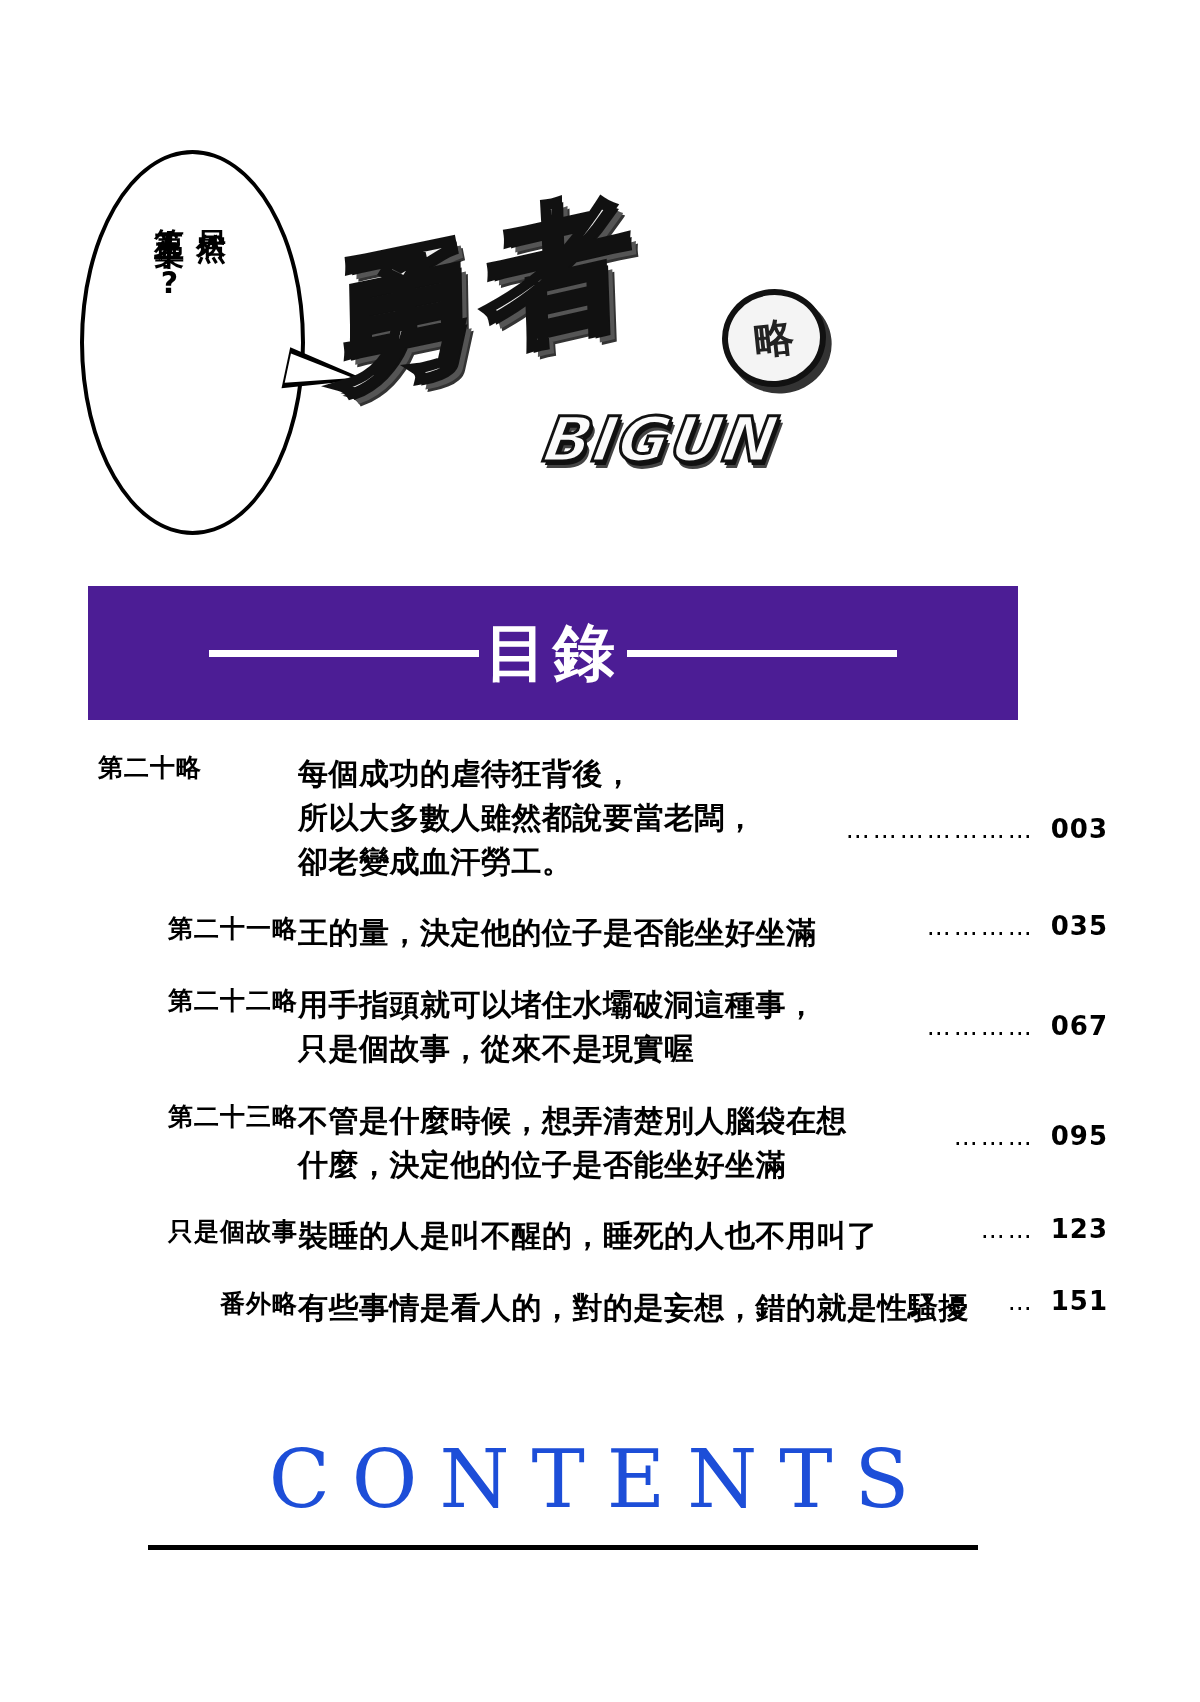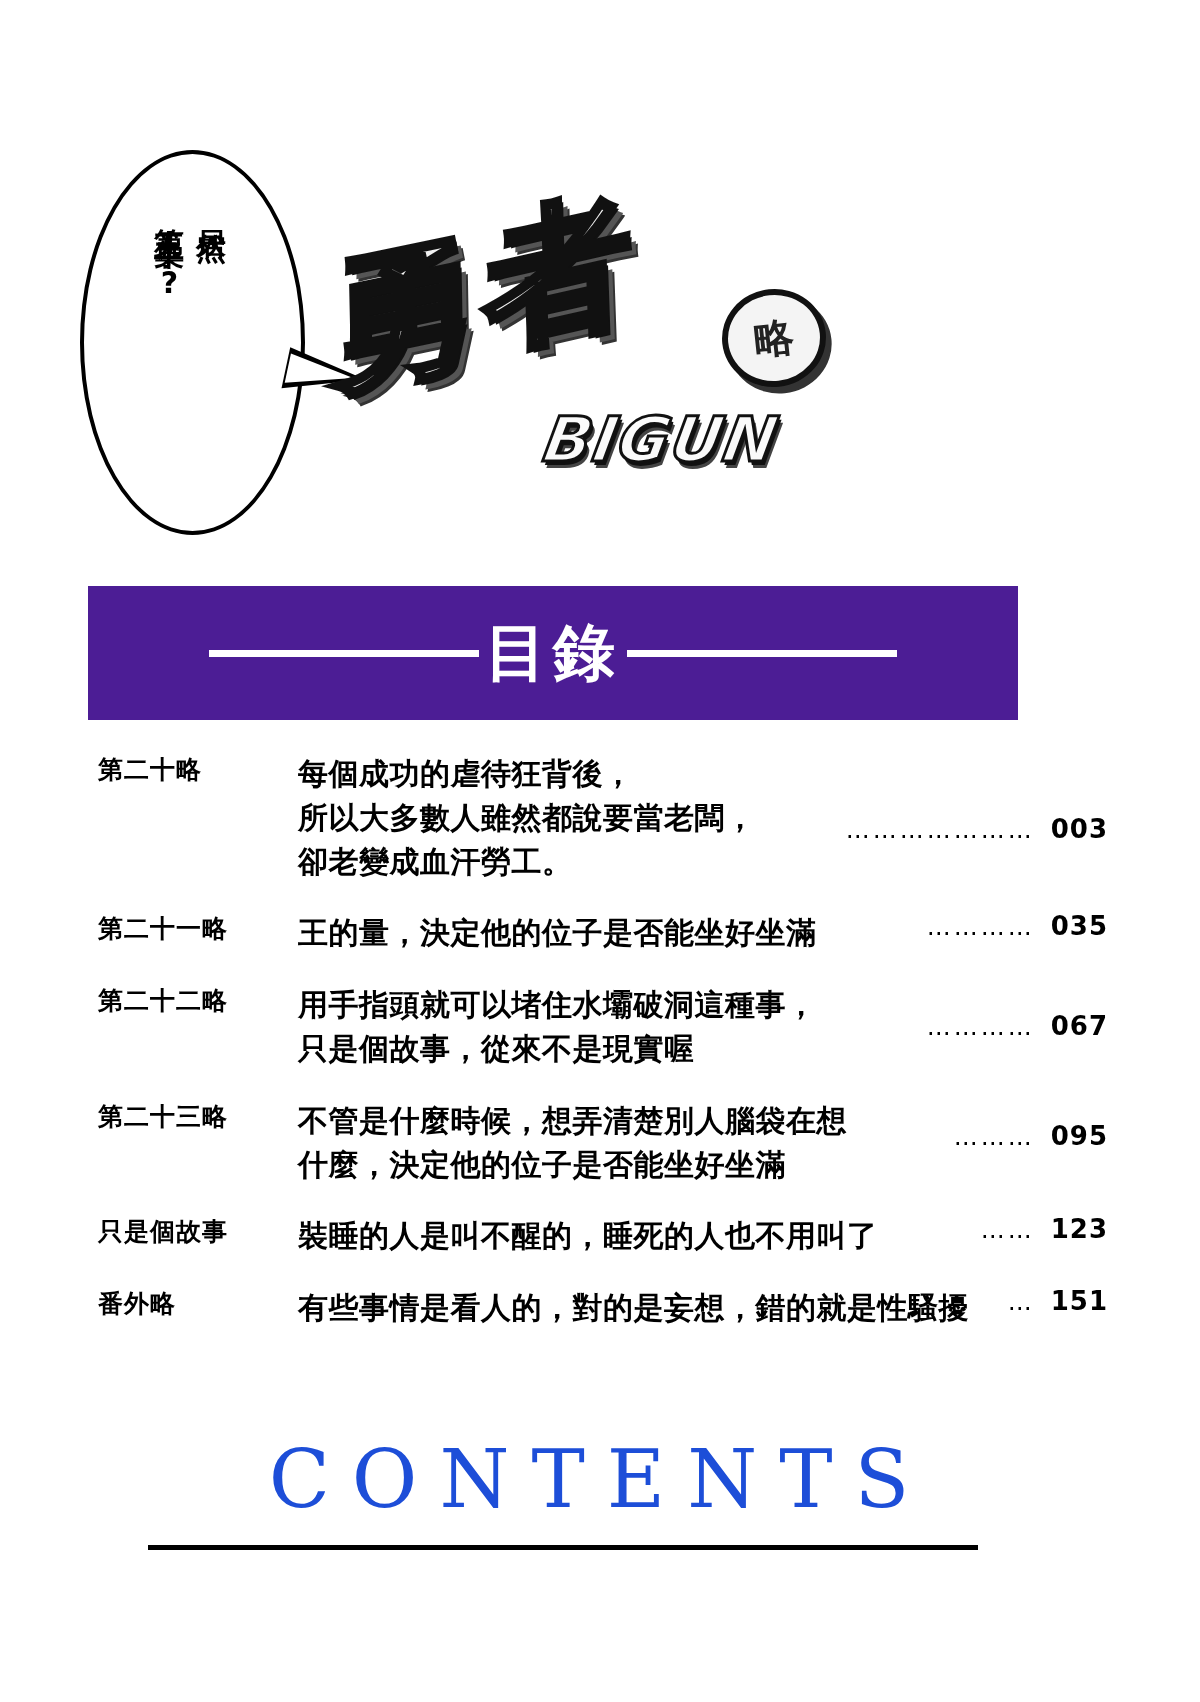--- a/index.html
+++ b/index.html
@@ -184,22 +184,22 @@
   }
   .toc-num {
     font-family: "DejaVu Sans", "Liberation Sans", sans-serif;
     font-weight: bold;
     font-size: 25px;
     letter-spacing: 1px;
     line-height: 1.46;
     white-space: nowrap;
     flex: 0 0 auto;
   }
-  .toc-num.w1 { width: 200px; }
-  .toc-num.w2 { width: 200px; }
+  .toc-num.w1 { width: 200px; font-family: Liberation Mono, monospace; }
+  .toc-num.w2 { width: 200px; text-align: right; }
   .toc-title {
     font-family: "DejaVu Sans", "Liberation Sans", sans-serif;
     font-weight: bold;
     font-size: 30px;
     line-height: 1.46;
     letter-spacing: 0.5px;
     flex: 1 1 auto;
   }
   .toc-tail {
     display: flex;

